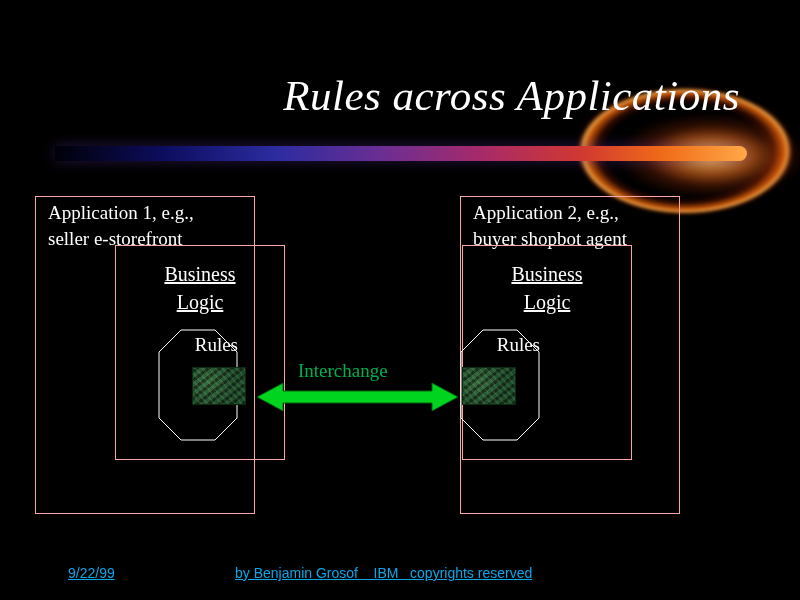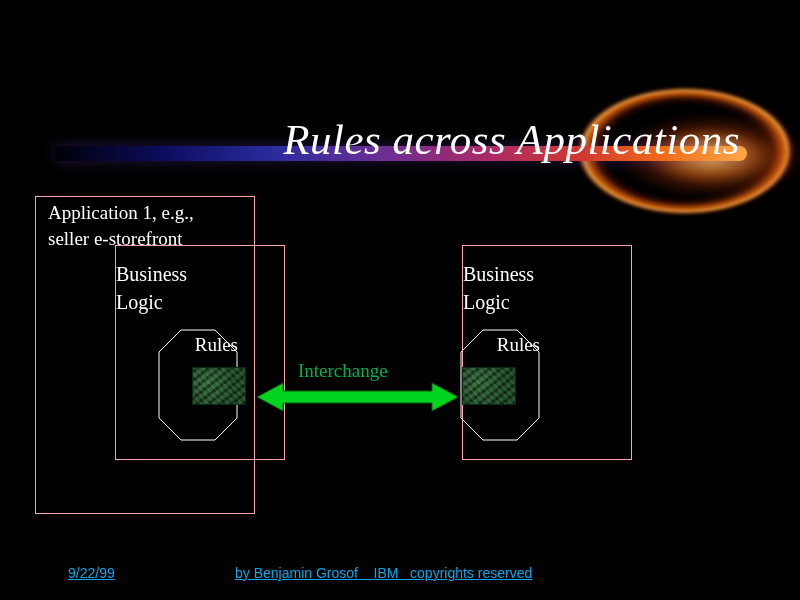--- a/index.html
+++ b/index.html
@@ -64,21 +64,20 @@
     position: absolute;
     left: 160px; top: 72px;
     width: 580px;
     text-align: right;
     color: #ffffff;
     font-style: italic;
     font-size: 43px;
     line-height: 1.1;
     letter-spacing: 0.5px;
     z-index: 5;
-    margin-top: 44px;
   }
 
   
   .app-box, .bl-box {
     position: absolute;
     border: 1px solid #fca5a5;
     box-sizing: border-box;
     background: transparent;
   }
   .app-box.app1 { left: 35px;  top: 196px; width: 220px; height: 318px; }
@@ -90,23 +89,24 @@
     color: #ffffff;
     font-size: 19px;
     line-height: 1.35;
     padding: 3px 6px 0 12px;
     white-space: pre-line;
   }
   .bl-label {
     color: #ffffff;
     font-size: 20px;
     line-height: 1.4;
-    text-align: left;
+    text-align: center;
     padding-top: 14px;
     white-space: pre-line;
+    text-decoration: underline;
   }
 
   .octagon {
     position: absolute;
     overflow: visible;
   }
   .rules-label {
     position: absolute;
     width: 80px;
     text-align: right;
@@ -170,20 +170,24 @@
   <div class="bl-box bl1">
     <div class="bl-label">Business
 Logic</div>
   </div>
   <svg class="octagon" style="left:158px; top:329px;" width="80" height="112">
     <polygon points="23,1 57,1 79,23 79,89 57,111 23,111 1,89 1,23" fill="none" stroke="#ffffff" stroke-width="1"></polygon>
   </svg>
   <div class="rules-label" style="left:158px; top:334px;">Rules</div>
   <div class="rules-img" style="left:192px; top:367px;"></div>
 
+  <div class="app-box app2">
+    <div class="app-label">Application 2, e.g.,
+buyer shopbot agent</div>
+  </div>
   <div class="bl-box bl2">
     <div class="bl-label">Business
 Logic</div>
   </div>
   <svg class="octagon" style="left:460px; top:329px;" width="80" height="112">
     <polygon points="23,1 57,1 79,23 79,89 57,111 23,111 1,89 1,23" fill="none" stroke="#ffffff" stroke-width="1"></polygon>
   </svg>
   <div class="rules-label" style="left:460px; top:334px;">Rules</div>
   <div class="rules-img" style="left:462px; top:367px;"></div>
 

